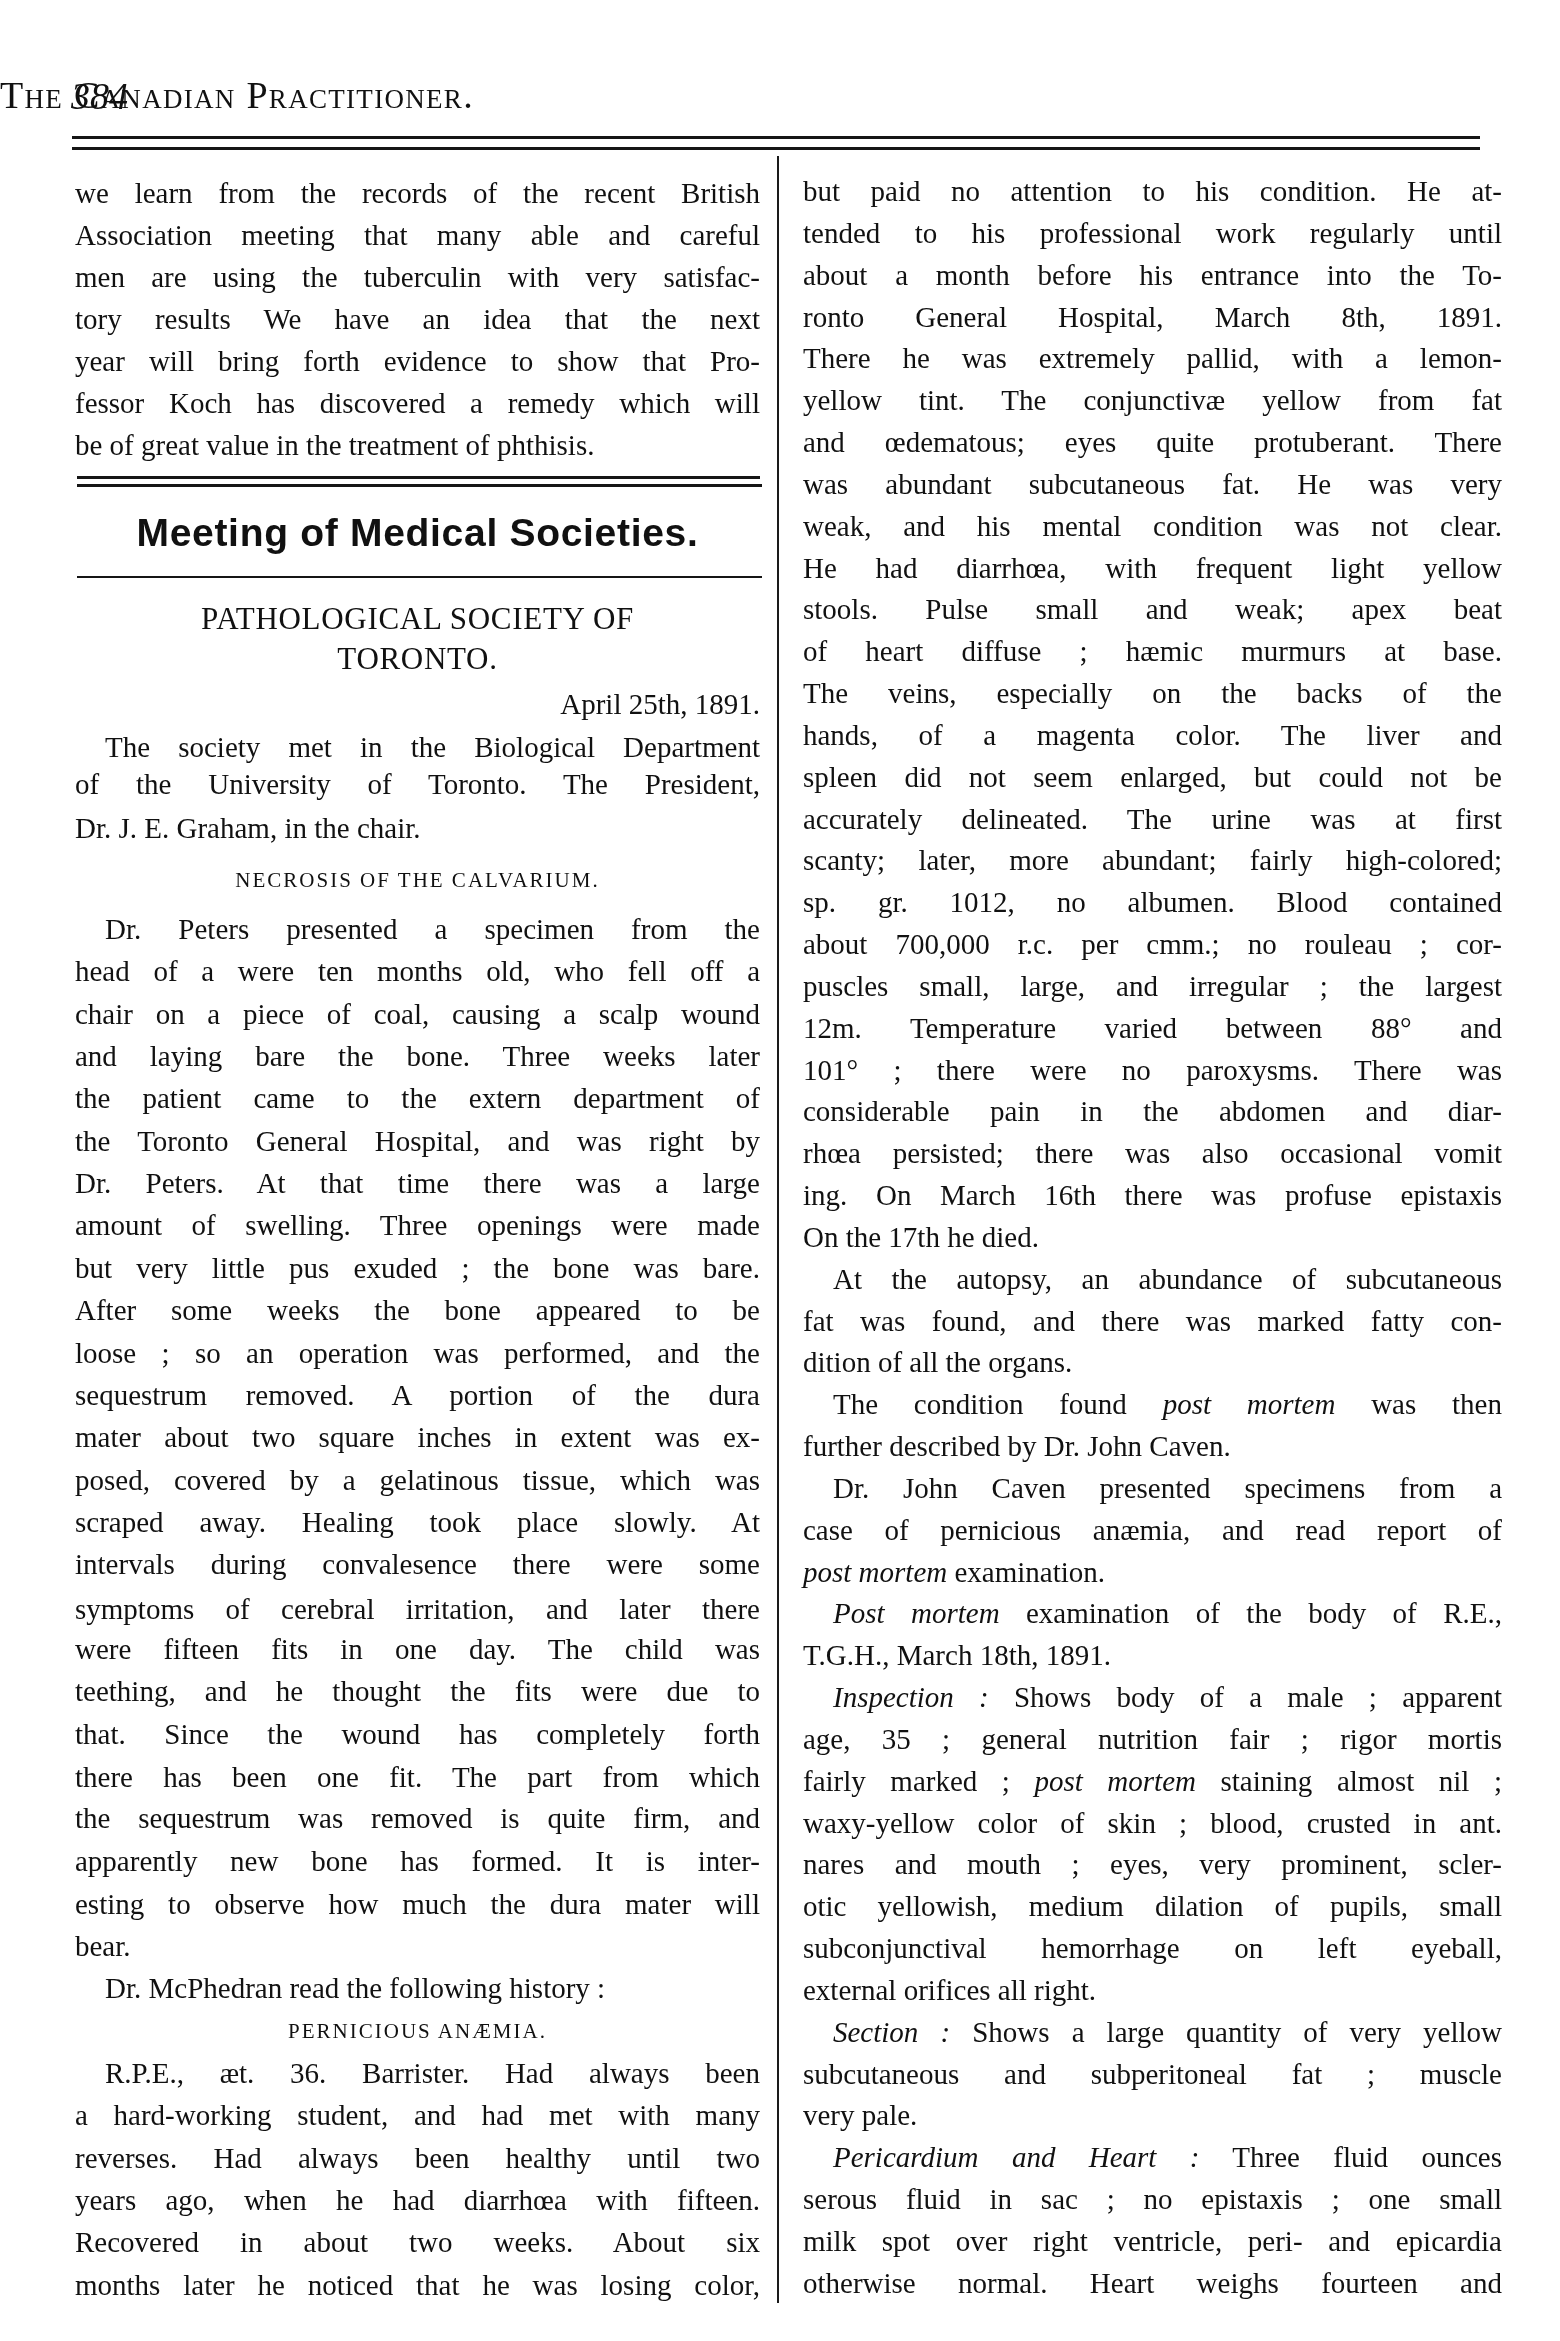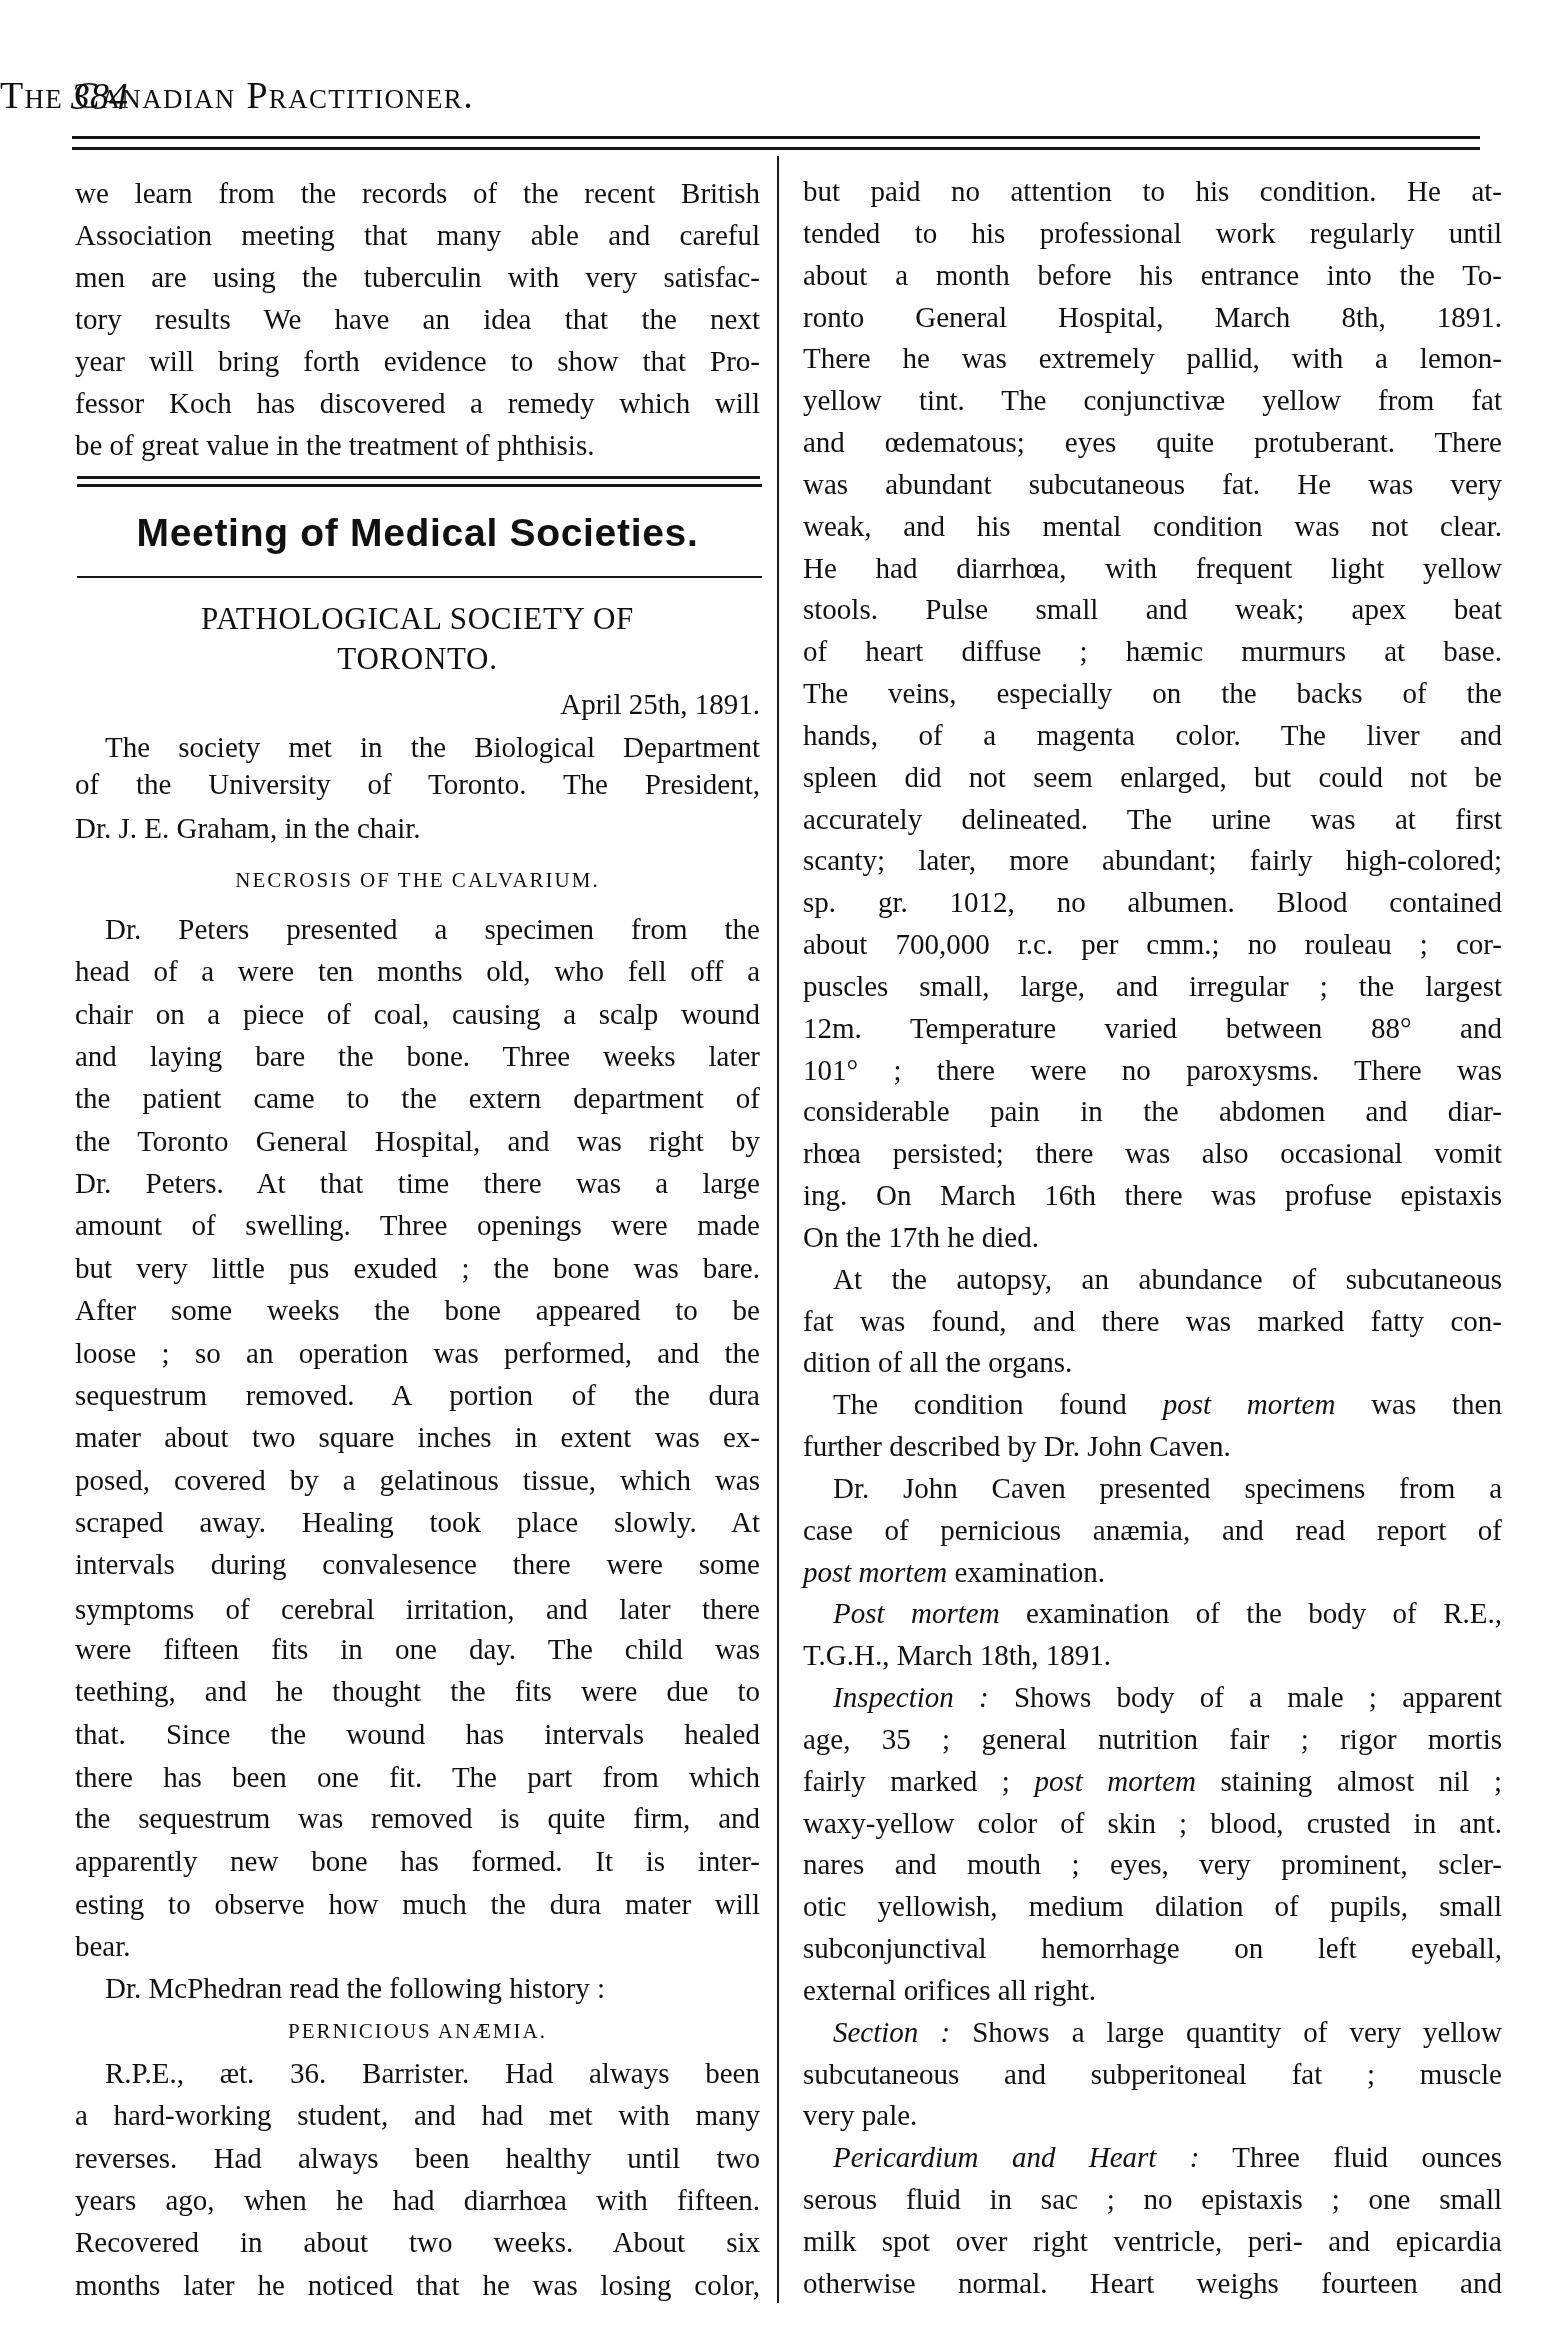--- a/index.html
+++ b/index.html
@@ -78,21 +78,21 @@
     <div class="line left-col just" style="top:1289px">After some weeks the bone appeared to be</div>
     <div class="line left-col just" style="top:1332px">loose ; so an operation was performed, and the</div>
     <div class="line left-col just" style="top:1374px">sequestrum removed.  A portion of the dura</div>
     <div class="line left-col just" style="top:1416px">mater about two square inches in extent was ex-</div>
     <div class="line left-col just" style="top:1459px">posed, covered by a gelatinous tissue, which was</div>
     <div class="line left-col just" style="top:1501px">scraped away.  Healing took place slowly.  At</div>
     <div class="line left-col just" style="top:1543px">intervals during convalesence there were some</div>
     <div class="line left-col just" style="top:1588px">symptoms of cerebral irritation, and later there</div>
     <div class="line left-col just" style="top:1628px">were fifteen fits in one day.  The child was</div>
     <div class="line left-col just" style="top:1670px">teething, and he thought the fits were due to</div>
-    <div class="line left-col just" style="top:1713px">that.  Since the wound has intervals healed</div>
+    <div class="line left-col just" style="top:1713px">that.  Since the wound has completely forth</div>
     <div class="line left-col just" style="top:1756px">there has been one fit.  The part from which</div>
     <div class="line left-col just" style="top:1797px">the sequestrum was removed is quite firm, and</div>
     <div class="line left-col just" style="top:1840px">apparently new bone has formed.  It is inter-</div>
     <div class="line left-col just" style="top:1883px">esting to observe how much the dura mater will</div>
     <div class="line left-col last" style="top:1925px">bear.</div>
   </div>
 
   <div class="line left-col last indent" style="top:1967px">Dr. McPhedran read the following history :</div>
   <div class="line left-col center smallcaps-sub" style="top:2010px">PERNICIOUS ANÆMIA.</div>
 

